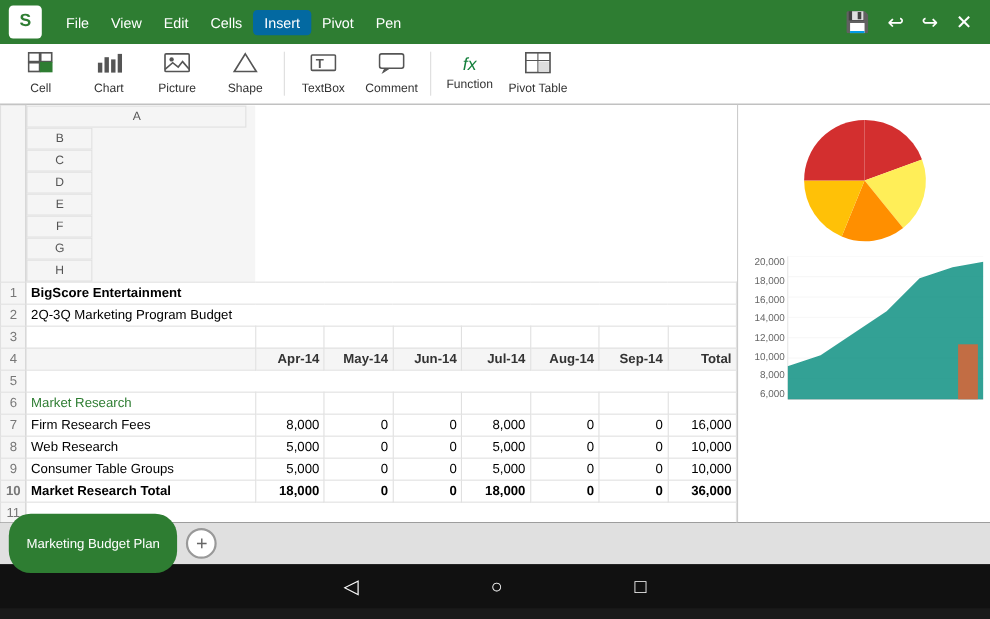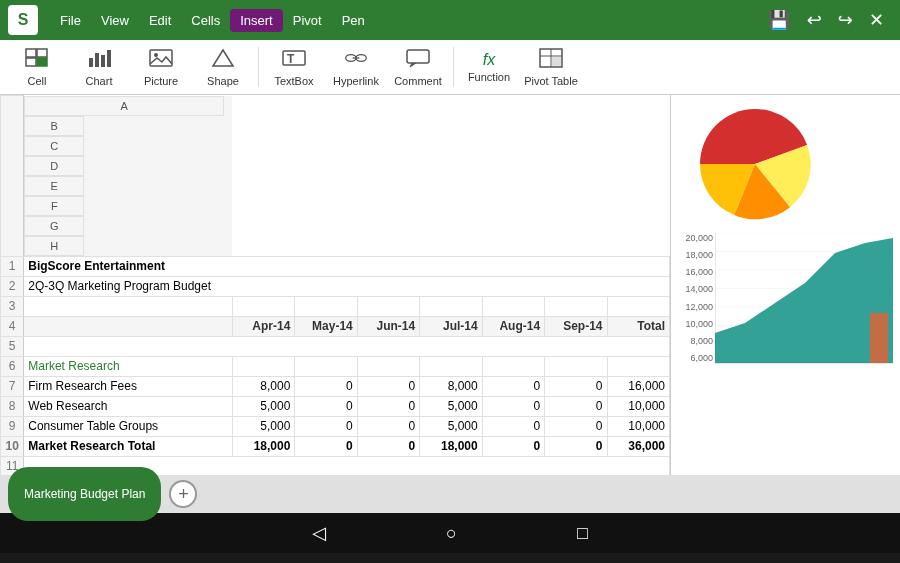--- a/index.html
+++ b/index.html
@@ -22,21 +22,21 @@
       font-weight: bold; color: #2e7d32; font-size: 16px;
     }
     .menu-item {
       color: white;
       font-size: 13px;
       padding: 4px 10px;
       cursor: pointer;
       border-radius: 4px;
     }
     .menu-item.active {
-      background: #701a75;
+      background: #0369a1;
       text-align: center;
     }
     .menu-spacer { flex: 1; }
     .menu-icon-btn {
       color: white;
       font-size: 18px;
       padding: 4px 8px;
       cursor: pointer;
     }
 
@@ -131,21 +131,21 @@
     .subtitle-cell { font-size: 12px; }
 
     
     #chart-area {
       width: 230px;
       min-width: 230px;
       background: white;
       border-left: 1px solid #ccc;
       display: flex;
       flex-direction: column;
-      align-items: flex-start;
+      align-items: center;
       padding: 4px;
     }
 
     
     #sheet-tabs {
       display: flex;
       align-items: center;
       background: #e0e0e0;
       height: 38px;
       padding: 0 8px;
@@ -258,30 +258,20 @@
     <span class="toolbar-icon">
       <svg width="24" height="20" viewBox="0 0 24 20">
           <rect x="1" y="3" width="22" height="14" rx="1" fill="none" stroke="#555" stroke-width="1.5"></rect>
           <text x="5" y="15" font-size="12" fill="#555" font-weight="bold">T</text>
         </svg>
     </span>
     <span>TextBox</span>
   </div>
   <div class="toolbar-item">
     <span class="toolbar-icon">
-      <svg width="24" height="20" viewBox="0 0 28 20">
-          <ellipse cx="8" cy="10" rx="6" ry="4" fill="none" stroke="#555" stroke-width="1.5"></ellipse>
-          <ellipse cx="20" cy="10" rx="6" ry="4" fill="none" stroke="#555" stroke-width="1.5"></ellipse>
-          <line x1="10" y1="10" x2="18" y2="10" stroke="#555" stroke-width="1.5"></line>
-        </svg>
-    </span>
-    <span>Hyperlink</span>
-  </div>
-  <div class="toolbar-item">
-    <span class="toolbar-icon">
       <svg width="24" height="20" viewBox="0 0 24 20">
           <rect x="1" y="2" width="22" height="13" rx="2" fill="none" stroke="#555" stroke-width="1.5"></rect>
           <polyline points="6,15 4,19 10,15" fill="#555" stroke="#555" stroke-width="1"></polyline>
         </svg>
     </span>
     <span>Comment</span>
   </div>
   <div class="toolbar-divider"></div>
   <div class="toolbar-item">
     <span class="toolbar-icon" style="font-size:16px;font-style:italic;font-weight:normal;color:#15803d;">fx</span>

